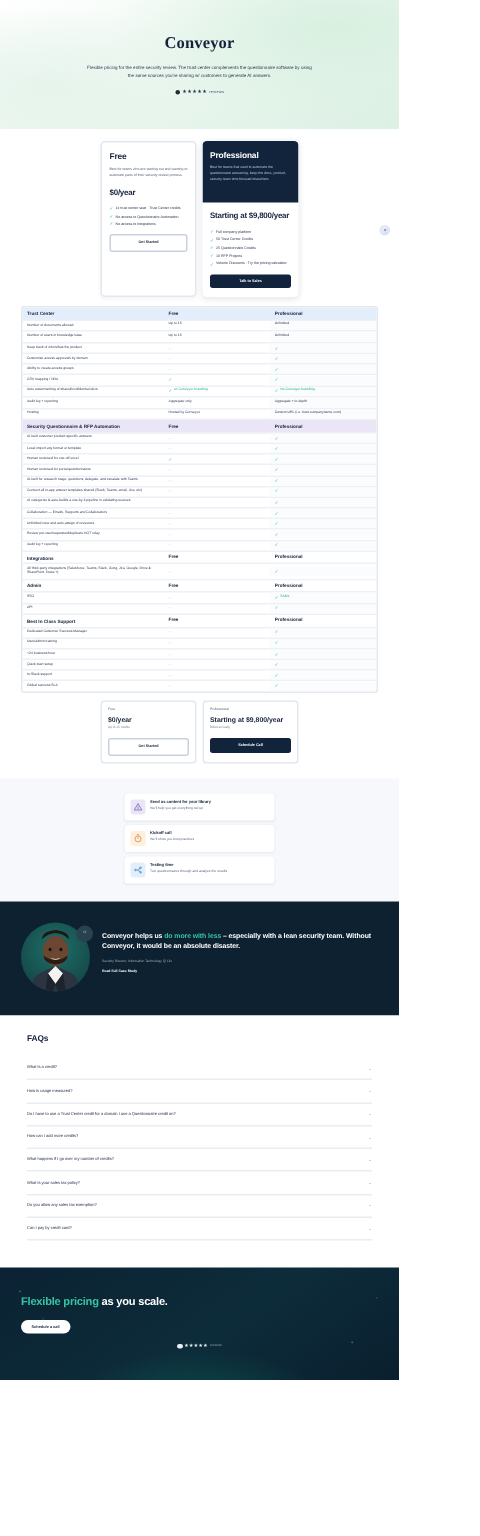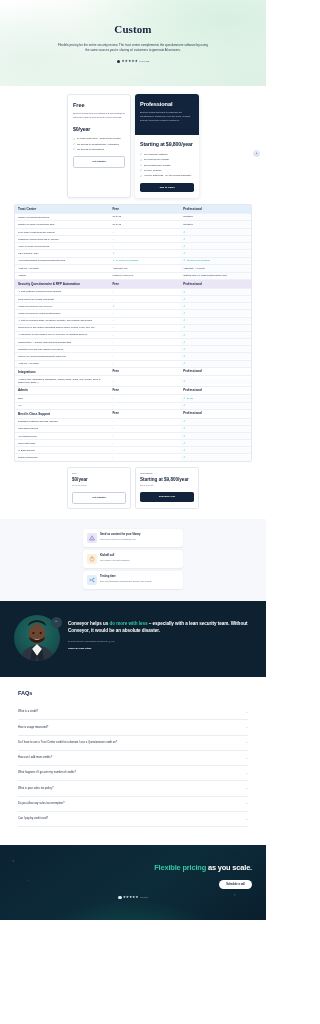--- a/index.html
+++ b/index.html
@@ -126,41 +126,41 @@
   .faq-item { display:flex; justify-content:space-between; align-items:center; padding:5.2px 0; border-bottom:0.3px solid #e9ecf3; }
   .faq-q { font-size:2.7px; color:#24304d; }
   .chev { color:#8b95ab; font-size:3px; line-height:1; }
 
   
   .footer-cta {
     position:relative; overflow:hidden;
     background:
       radial-gradient(ellipse 120px 50px at 50% 120%, #0c4a49 0%, rgba(12,74,73,0) 70%),
       linear-gradient(145deg,#0b2233 0%,#0d2c3a 55%,#0a1f2e 100%);
-    padding:18px 14px 20px 14px; text-align:right;
+    padding:18px 14px 20px 14px; text-align:left;
   }
   .footer-cta h2 { font-size:7.4px; font-weight:700; color:#ffffff; line-height:1.3; letter-spacing:-.15px; }
   .footer-cta h2 .hl { color:#35c6a5; }
   .fbtn {
     display:inline-block; margin-top:7px; background:#fff; color:#16223c;
     font-size:2.6px; font-weight:700; padding:2.6px 7px; border-radius:6px; cursor:pointer;
   }
   .footer-rating { display:flex; justify-content:center; align-items:center; gap:1.3px; margin-top:6px; }
   .footer-rating .g2 { width:3.4px;height:3.4px;border-radius:50%;background:#e8eef2; }
   .footer-rating .star { color:#e8eef2; font-size:3.2px; letter-spacing:.3px;}
   .footer-rating .g2label { font-size:2.3px;color:#8fa3b1; }
   .spark { position:absolute; color:#2e6f78; font-size:3px; }
 </style>
 </head>
 <body>
 
 <div class="page">
 
   <section class="hero">
-    <h1>Custom</h1>
+    <h1>Conveyor</h1>
     <p>Flexible pricing for the entire security review. The trust center complements the questionnaire software by using the same sources you're sharing w/ customers to generate AI answers.</p>
     <div class="rating">
       <span class="g2"></span>
       <span class="star">★★★★★</span>
       <span class="g2label">reviews</span>
     </div>
   </section>
 
   <section class="plans-wrap">
     <div class="card free">

